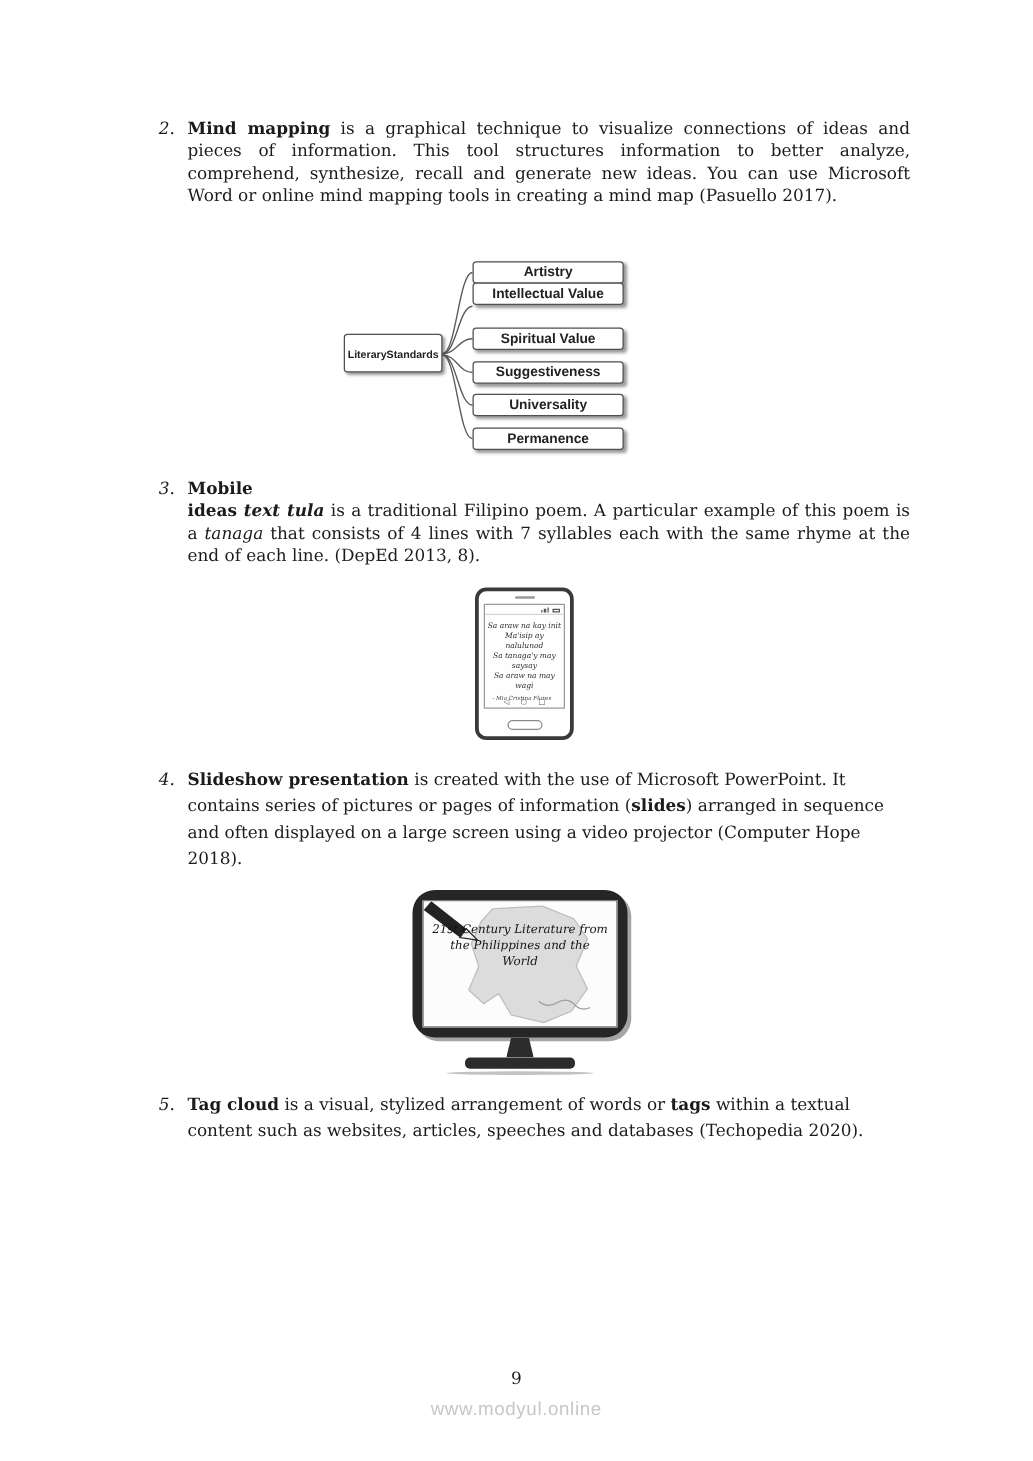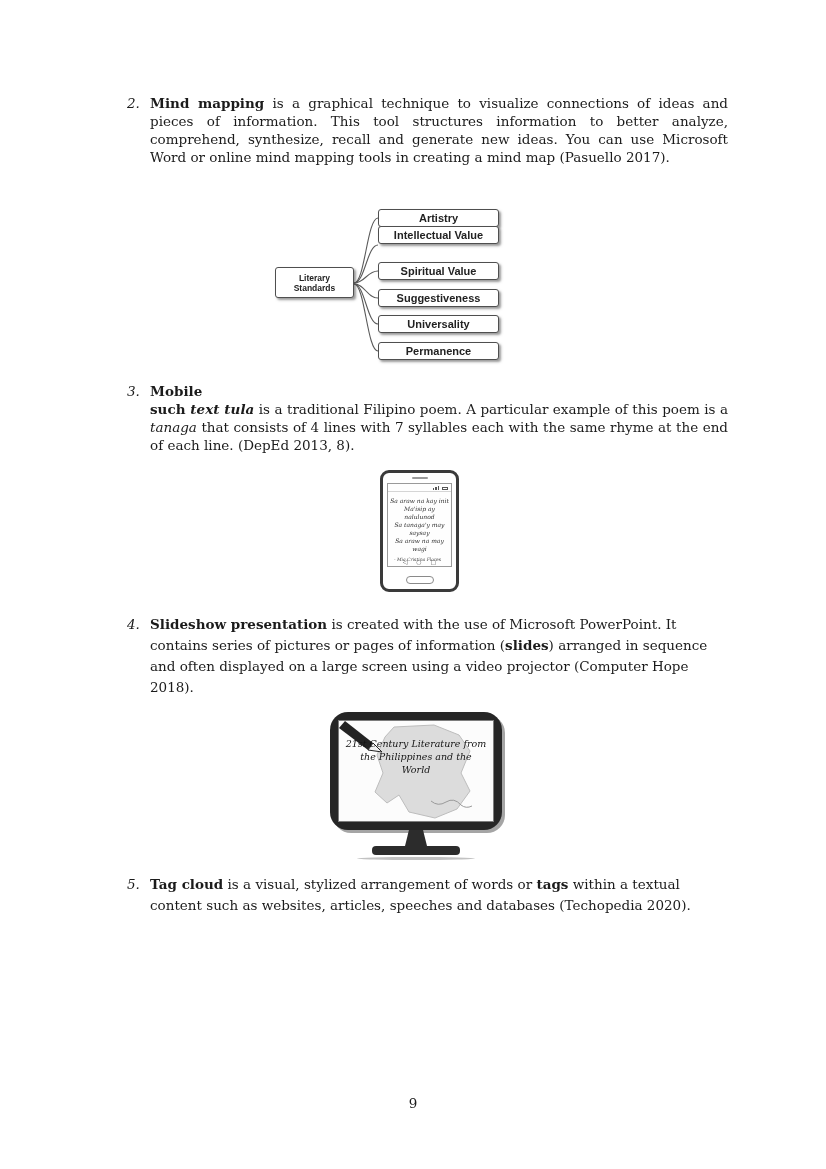--- a/index.html
+++ b/index.html
@@ -29,21 +29,21 @@
     background:#ffffff;
     border:1.4px solid #4f4f4f;
     border-radius:3px;
     box-shadow:2px 2px 2.5px rgba(70,70,70,.55);
     display:flex; align-items:center; justify-content:center;
     font-family:"Liberation Sans", sans-serif;
     font-weight:bold; color:#222;
   }
   .mm-root {
     position:absolute; left:148px; top:61px; width:79px; height:31px;
-    flex-direction:column; font-size:8.5px; line-height:10px; text-align:center;
+    font-size:8.5px; line-height:10px; text-align:center;
   }
   .mm-branch { position:absolute; left:251px; width:121px; height:18px; font-size:11px; }
 
   
   .phone {
     position:relative; width:79px; height:122px;
     margin:16px 0 0 253px;
     border:3px solid #3a3a3a; border-radius:9px; background:#fff;
   }
   .speaker { position:absolute; top:4px; left:50%; transform:translateX(-50%); width:16px; height:2px; background:#9a9a9a; border-radius:1px; }
@@ -105,21 +105,21 @@
       <div class="boxy mm-branch" style="top:3px">Artistry</div>
       <div class="boxy mm-branch" style="top:20px">Intellectual Value</div>
       <div class="boxy mm-branch" style="top:56px">Spiritual Value</div>
       <div class="boxy mm-branch" style="top:83px">Suggestiveness</div>
       <div class="boxy mm-branch" style="top:109px">Universality</div>
       <div class="boxy mm-branch" style="top:136px">Permanence</div>
     </div>
 
     <div class="item" style="margin-top:14px">
       <span class="num">3.</span>
-      <div class="para"><span class="b">Mobile</span><br><span class="b">such </span><span class="b i">text tula</span><span> is a traditional Filipino poem. A particular example of this poem is a </span><span class="i">tanaga</span><span> that consists of 4 lines with 7 syllables each with the same rhyme at the end of each line. (DepEd 2013, 8).</span></div>
+      <div class="para"><span class="b">Mobile</span><br><span class="b">ideas </span><span class="b i">text tula</span><span> is a traditional Filipino poem. A particular example of this poem is a </span><span class="i">tanaga</span><span> that consists of 4 lines with 7 syllables each with the same rhyme at the end of each line. (DepEd 2013, 8).</span></div>
     </div>
 
     <div class="phone">
       <div class="speaker"></div>
       <div class="screen">
         <div class="statusrow">
           <span class="sig-bar" style="height:2px"></span>
           <span class="sig-bar" style="height:3px"></span>
           <span class="sig-bar" style="height:4px"></span>
           <span class="battery"></span>
@@ -167,13 +167,14 @@
     </div>
 
     <div class="item" style="margin-top:14px">
       <span class="num loose">5.</span>
       <div class="para loose"><span class="b">Tag cloud</span><span> is a visual, stylized arrangement of words or </span><span class="b">tags</span><span> within a textual content such as websites, articles, speeches and databases (Techopedia 2020).</span></div>
     </div>
 
   </div>
 
   <div class="page-number">9</div>
+  <div class="watermark">www.modyul.online</div>
 </div>
 
 </body></html>

